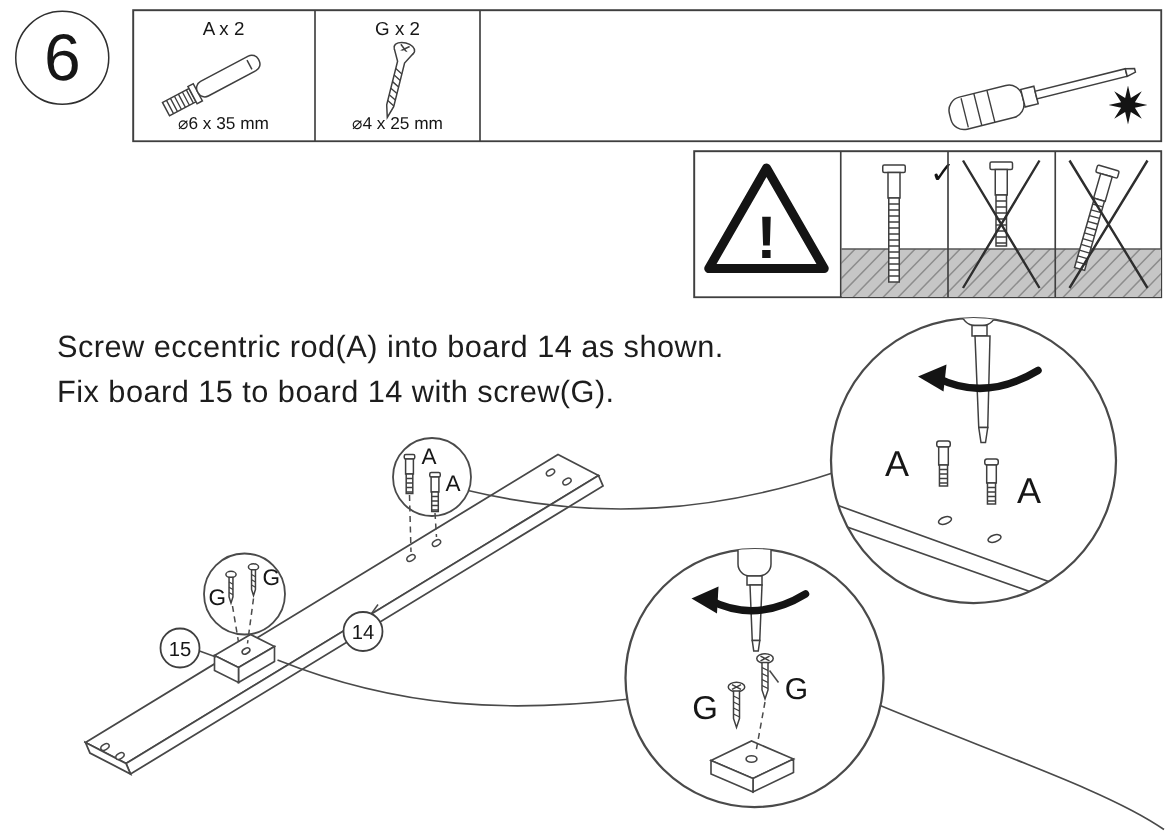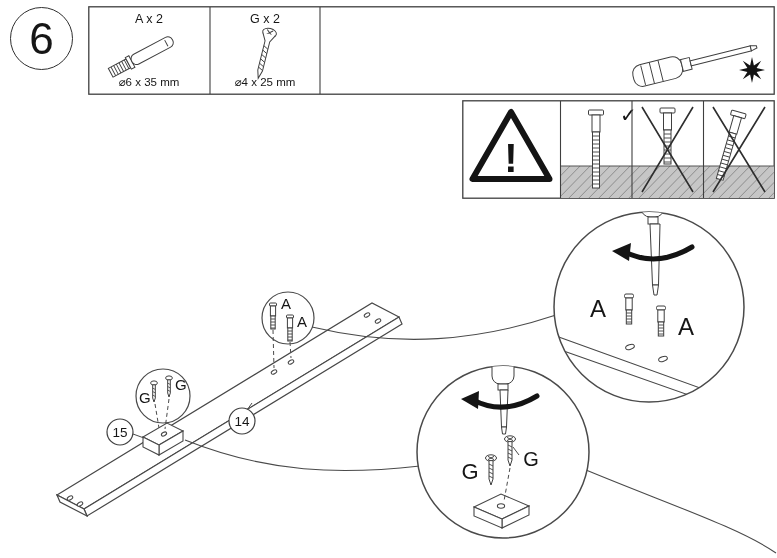--- a/index.html
+++ b/index.html
@@ -114,20 +114,24 @@
       <rect x="-3.5" y="22" width="7" height="48"></rect>
       <path d="M-3.5,26 H3.5 M-3.5,30 H3.5 M-3.5,34 H3.5 M-3.5,38 H3.5 M-3.5,42 H3.5 M-3.5,46 H3.5 M-3.5,50 H3.5 M-3.5,54 H3.5 M-3.5,58 H3.5 M-3.5,62 H3.5 M-3.5,66 H3.5" fill="none" stroke-width="0.9"></path>
     </g>
     <path d="M 251,7 L 303,92 M 303,7 L 251,92" stroke="#2e2e2e" stroke-width="1.6"></path>
 
     <line x1="98.5" y1="1" x2="98.5" y2="98" stroke="#3f3f3f" stroke-width="1.1"></line>
     <line x1="170" y1="1" x2="170" y2="98" stroke="#3f3f3f" stroke-width="1.1"></line>
     <line x1="241.5" y1="1" x2="241.5" y2="98" stroke="#3f3f3f" stroke-width="1.1"></line>
   </svg>
 
+  <div class="instructions">
+    <div>Screw eccentric rod(A) into board 14 as shown.</div>
+    <div>Fix board 15 to board 14 with screw(G).</div>
+  </div>
 
   <svg class="diagram" width="777" height="558" viewBox="0 0 777 558">
     <defs>
       <clipPath id="clipA">
           <circle cx="649" cy="307" r="95"></circle>
         </clipPath>
       <clipPath id="clipG">
           <circle cx="503" cy="452" r="86"></circle>
         </clipPath>
     </defs>

